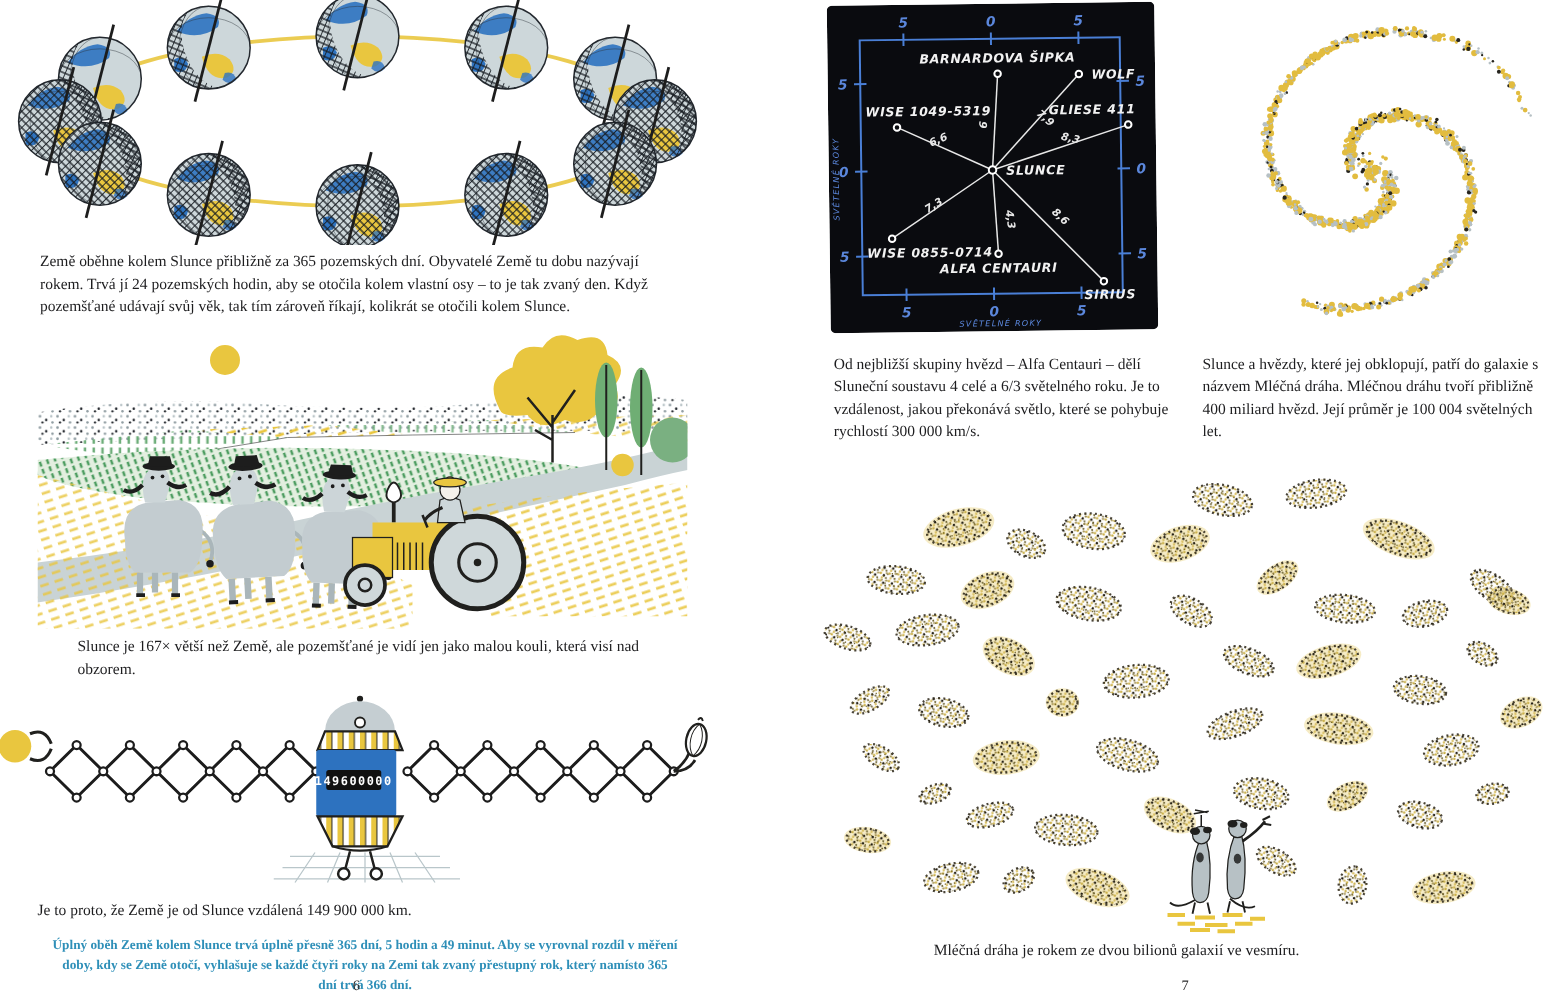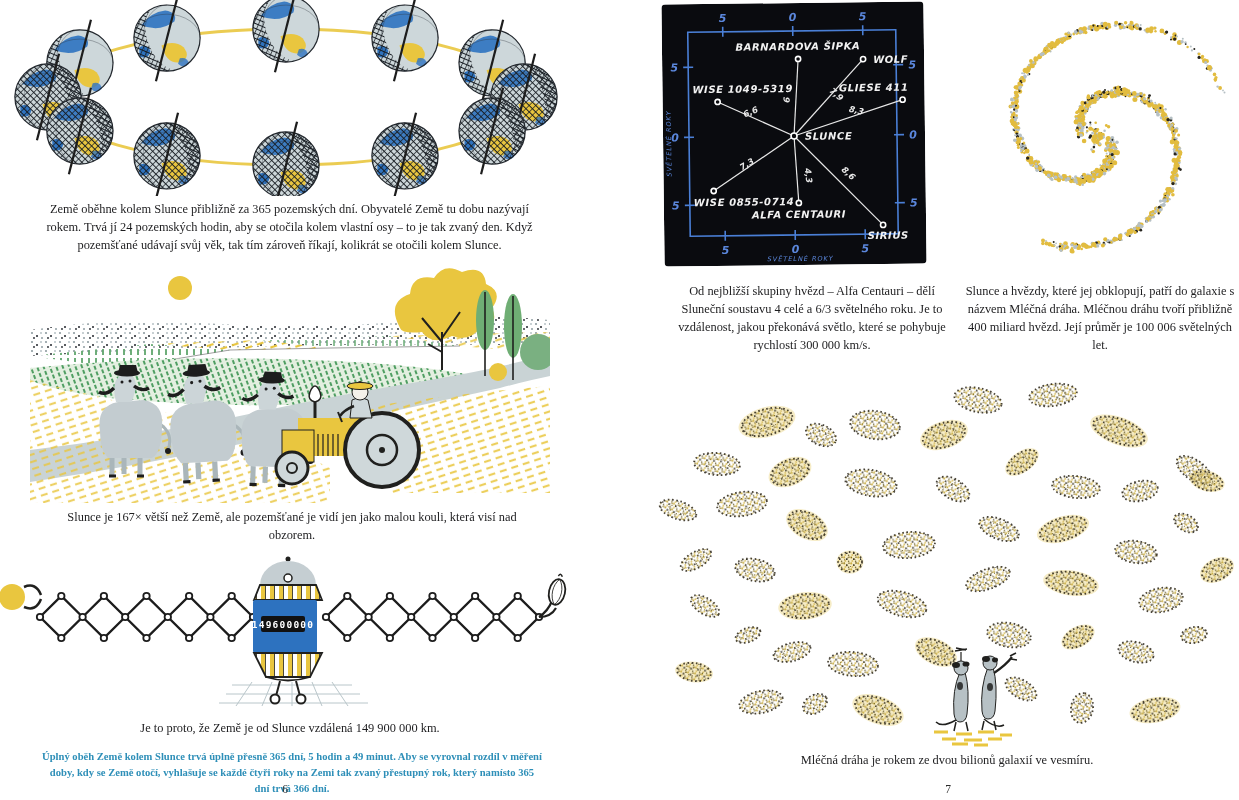--- a/index.html
+++ b/index.html
@@ -1,19 +1,19 @@
 <!DOCTYPE html>
 <html><head>
 <meta charset="utf-8">
 <style>
   html,body{margin:0;padding:0;background:#ffffff;}
   .spread{position:relative;width:1239px;height:800px;background:#fff;overflow:hidden;
           font-family:"Liberation Serif",serif;color:#20201e;}
   .abs{position:absolute;}
-  .caption{font-size:12.4px;line-height:1.45;text-align:center;color:#1d1d1f;}
+  .caption{font-size:12.4px;line-height:1.45;color:#1d1d1f;}
   .footnote{font-size:10.6px;line-height:1.5;text-align:center;color:#2e8fb8;font-weight:bold;}
   .pagenum{font-size:11.5px;text-align:center;color:#2a2a2a;}
   svg text{user-select:none;}
   .mapwrap{transform:rotate(-0.7deg);}
   .maplabel{font-family:"DejaVu Sans",sans-serif;font-weight:bold;font-style:italic;
             fill:#f2f2f2;letter-spacing:.6px;}
   .mapnum{font-family:"DejaVu Sans",sans-serif;font-weight:bold;font-style:italic;fill:#5b87dc;}
   .mapaxis{font-family:"DejaVu Sans",sans-serif;font-style:italic;fill:#5b87dc;letter-spacing:1px;}
   .mapdist{font-family:"DejaVu Sans",sans-serif;font-weight:bold;font-style:italic;fill:#e8e8e8;}
   .counter{font-family:"DejaVu Sans Mono",monospace;font-weight:bold;fill:#fefefe;letter-spacing:1.2px;}
@@ -1702,21 +1702,21 @@
       <circle cx="136.6" cy="132.5" r="1.0" fill="#b6c0c4"></circle>
       <circle cx="143.8" cy="139.8" r="2.6" fill="#e2bc3f"></circle>
       <circle cx="132.7" cy="127.8" r="1.9" fill="#b6c0c4"></circle>
       <circle cx="143.9" cy="147.1" r="1.3" fill="#26241e"></circle>
       <circle cx="145.0" cy="131.0" r="1.4" fill="#e2bc3f"></circle>
       <circle cx="149.9" cy="143.7" r="1.2" fill="#b6c0c4"></circle>
     </svg>
 
   <div class="abs caption" style="left:667px;top:283px;width:290px">Od nejbližší skupiny hvězd – Alfa Centauri – dělí Sluneční soustavu 4 celé a 6/3 světelného roku. Je to vzdálenost, jakou překonává světlo, které se pohybuje rychlostí 300 000 km/s.</div>
 
-  <div class="abs caption" style="left:962px;top:283px;width:276px">Slunce a hvězdy, které jej obklopují, patří do galaxie s názvem Mléčná dráha. Mléčnou dráhu tvoří přibližně 400 miliard hvězd. Její průměr je 100 006 světelných let.</div>
+  <div class="abs caption" style="left:962px;top:283px;width:276px">Slunce a hvězdy, které jej obklopují, patří do galaxie s názvem Mléčná dráha. Mléčnou dráhu tvoří přibližně 400 miliard hvězd. Její průměr je 100 004 světelných let.</div>
 
   <svg id="galaxiesSvg" class="abs" style="left:640px;top:360px" width="599" height="390" viewBox="0 0 599 390">
     <defs>
       <pattern id="stip" width="7" height="6" patternUnits="userSpaceOnUse">
         <circle cx="1.2" cy="1.4" r="1.05" fill="#c9ae45"></circle>
         <circle cx="3.8" cy="3.1" r=".95" fill="#241f12"></circle>
         <circle cx="6" cy="1.2" r=".9" fill="#9f8c4c"></circle>
         <circle cx="2.3" cy="5" r="1" fill="#d9c067"></circle>
         <circle cx="5.6" cy="5.2" r=".8" fill="#6e6432"></circle>
       </pattern>

